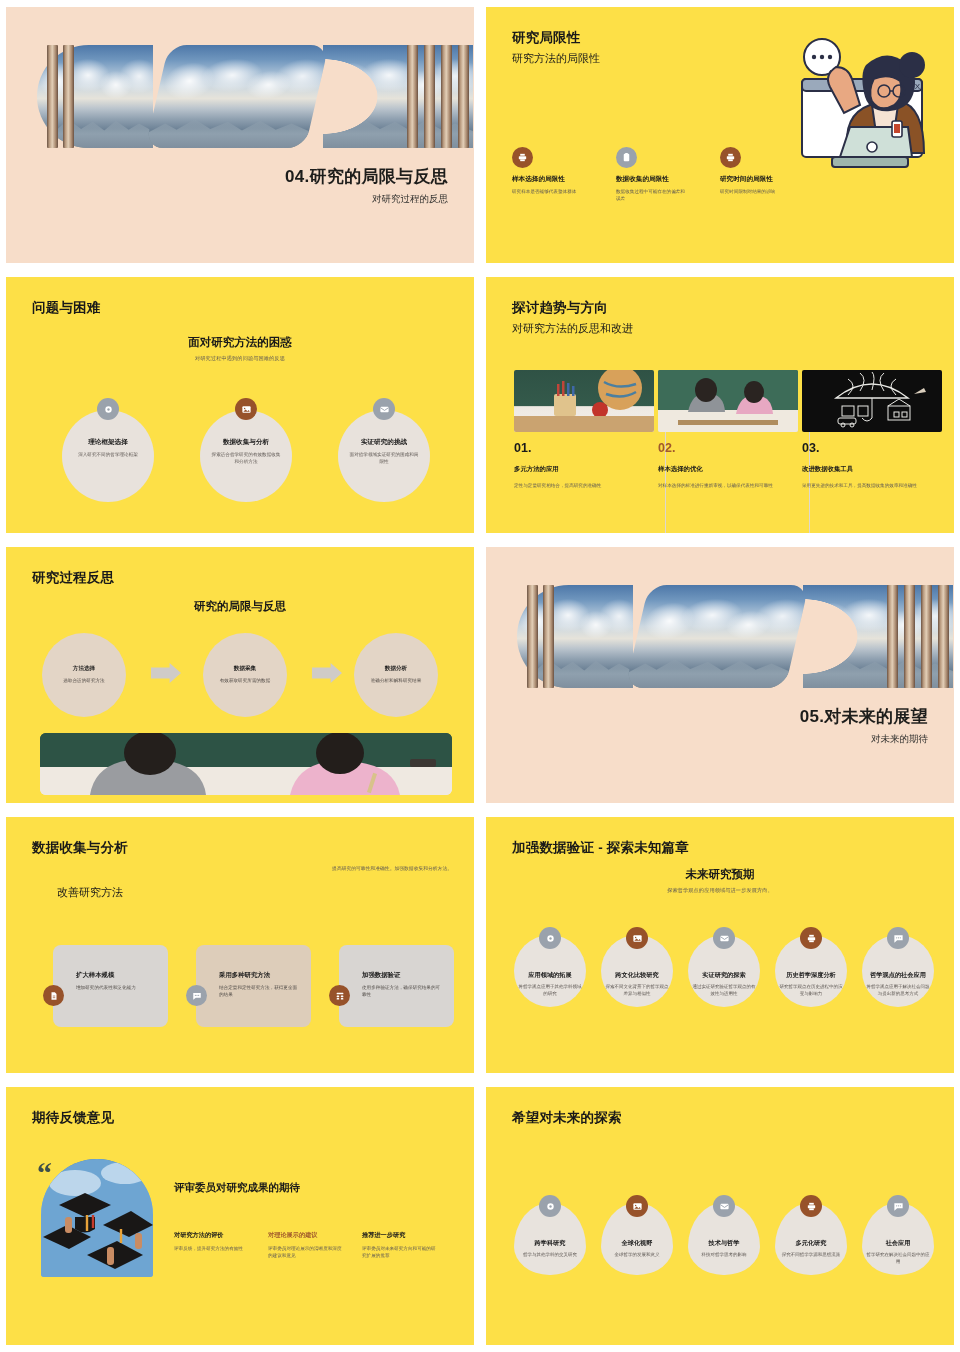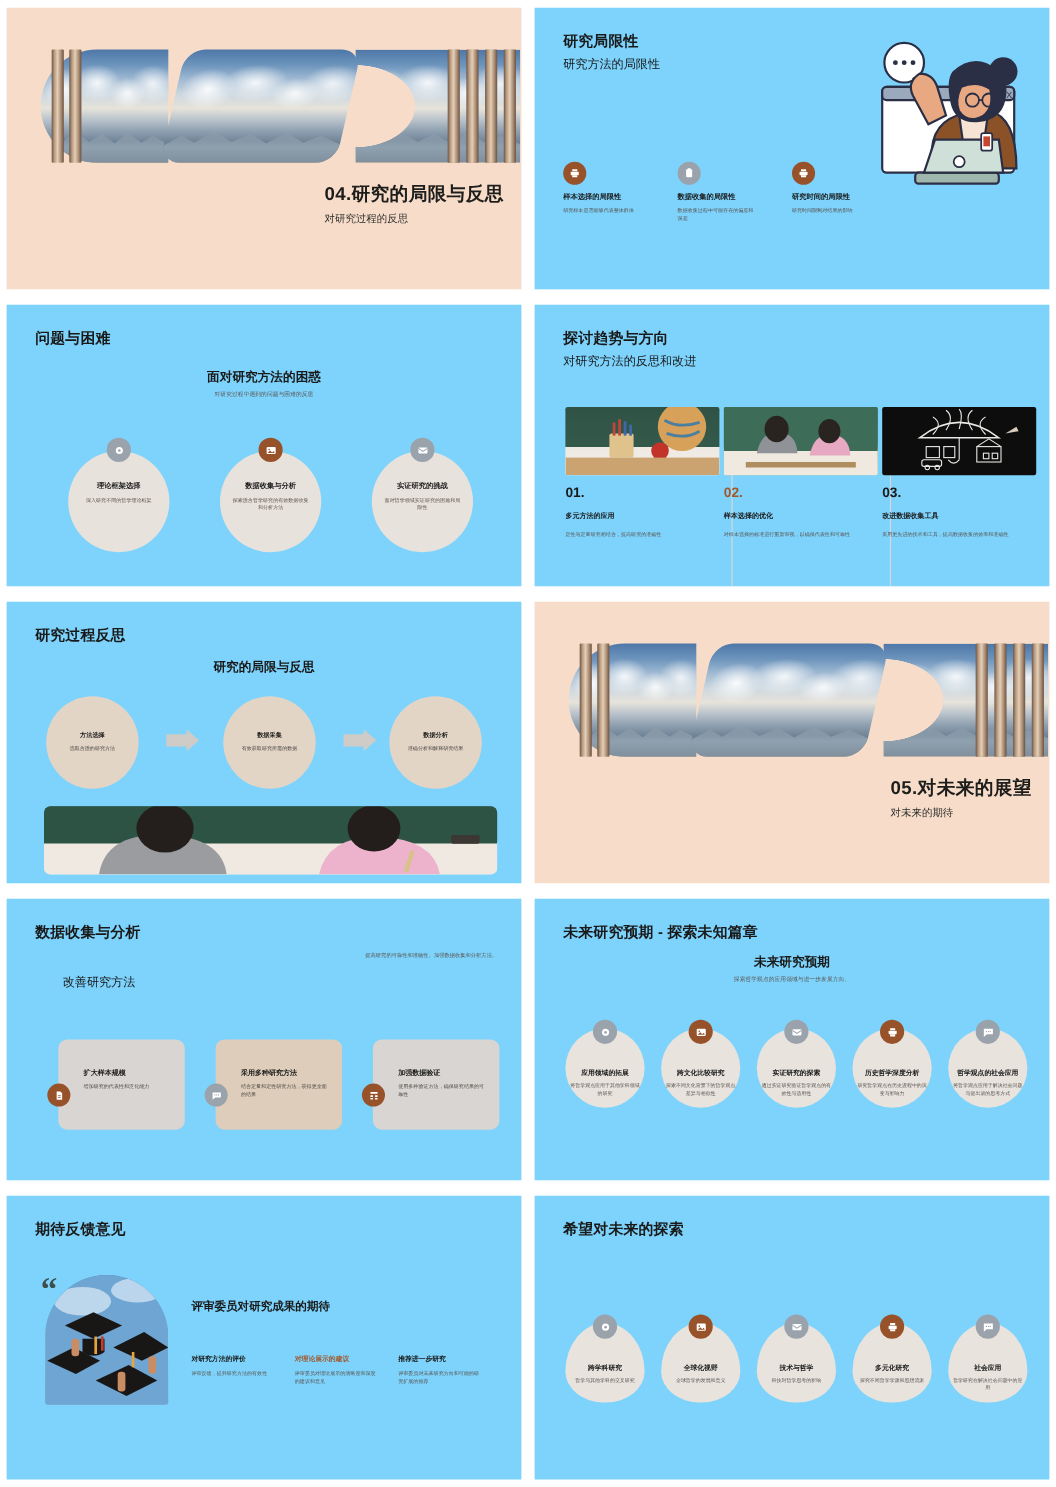--- a/index.html
+++ b/index.html
@@ -17,21 +17,21 @@
   }
   .slide {
     position: relative;
     overflow: hidden;
     background: #ffffff;
     padding: 7px 6px;
   }
   .inner {
     position: relative;
     width: 100%; height: 100%;
-    background: #7dd3fc;
+    background: #fde047;
     overflow: hidden;
   }
   .inner.cover { background: #f7ddc9; }
 
   
   .cover-art {
     position: absolute;
     left: 31px; top: 38px;
     width: 436px; height: 103px;
   }
@@ -72,21 +72,22 @@
             mask-image: radial-gradient(ellipse 100% 100% at 0% 50%, transparent 0 36%, #000 36.5%); }
   .pillars {
     position: absolute; top: 0; height: 103px; pointer-events: none;
   }
   .pillars .col {
     position: absolute; top: 0; bottom: 0; width: 11px;
     background: linear-gradient(to right, #6d5444 0%, #b99b80 22%, #e3cfb7 48%, #a98a70 78%, #6a5142 100%);
     border-radius: 1px;
   }
   .cover-title-wrap {
-    position: absolute; right: 16px; top: 158px;
+    position: absolute; right: 26px; top: 158px;
+    text-align: right;
   }
   .cover-title {
     font-size: 17px; font-weight: bold; color: #1d1d1b; letter-spacing: .3px;
   }
   .cover-sub {
     font-size: 9.5px; color: #2e2e2c; margin-top: 5px;
   }
 
   
   .s-title {
@@ -547,21 +548,21 @@
             <rect x="14" y="11" width="6" height="4" rx="1"></rect>
             <rect x="4" y="17" width="6" height="3.5" rx="1"></rect>
             <rect x="14" y="17" width="6" height="3.5" rx="1"></rect>
           </svg>
       </div>
     </div>
   </div>
 
   <div class="slide">
     <div class="inner">
-      <div class="s-title">未来研究预期 - 探索未知篇章</div>
+      <div class="s-title">加强数据验证 - 探索未知篇章</div>
       <div class="ctr-head" style="top:50px;">
         <div class="h">未来研究预期</div>
         <div class="p">探索哲学观点的应用领域与进一步发展方向。</div>
       </div>
 
       <div class="fcircle" style="left:28px; top:110px;">
         <div class="disc"></div>
         <div class="b badge grey" style="width:22px;height:22px;">
           <svg width="11" height="11" viewBox="0 0 24 24" fill="#fff">
               <circle cx="12" cy="12" r="7"></circle>

